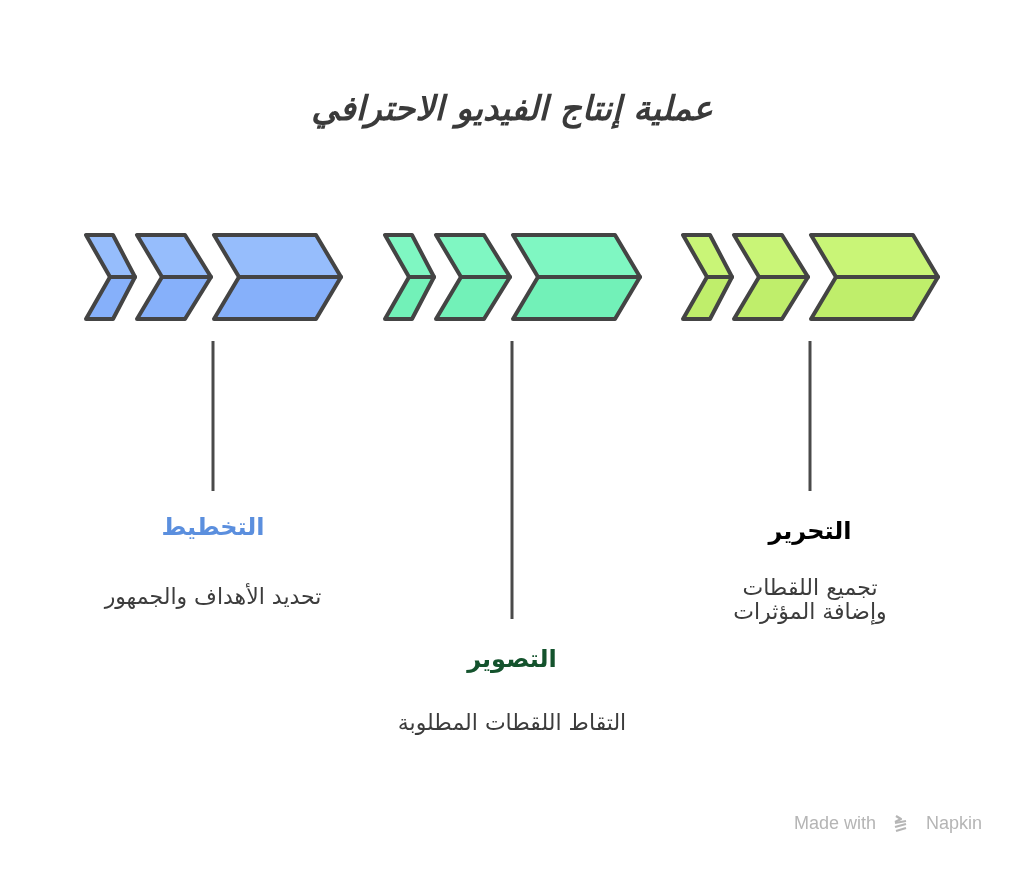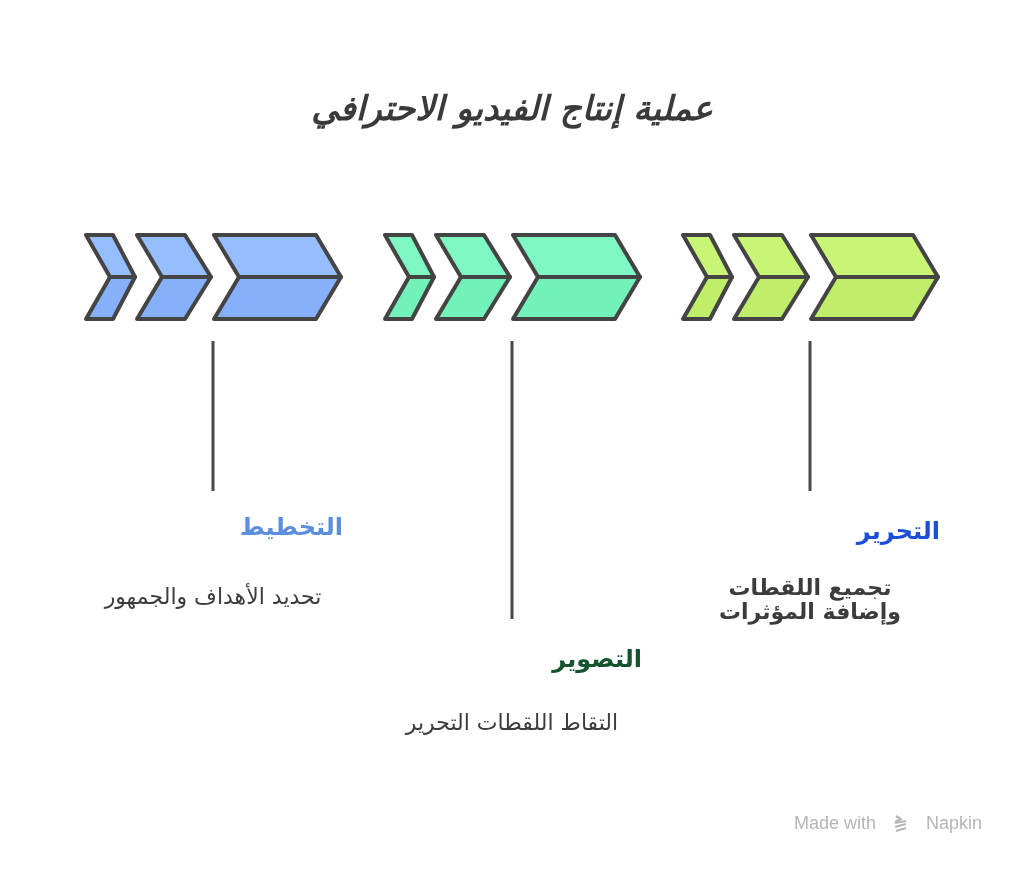--- a/index.html
+++ b/index.html
@@ -1,19 +1,19 @@
 <!DOCTYPE html>
 <html><head>
   <meta charset="utf-8">
   <style>
     html, body { margin: 0; padding: 0; background: #ffffff; }
     body { width: 1024px; height: 875px; position: relative; overflow: hidden; font-family: "DejaVu Sans", "Liberation Sans", sans-serif; }
     .title { position: absolute; left: 0; width: 1024px; top: 88px; text-align: center; font-size: 34px; font-weight: bold; color: #3a3a3a; direction: rtl; font-style: italic; }
     svg.diagram { position: absolute; left: 0; top: 0; }
-    .stage-title { position: absolute; text-align: right; font-size: 24px; font-weight: bold; direction: rtl; width: 260px; }
+    .stage-title { position: absolute; text-align: center; font-size: 24px; font-weight: bold; direction: rtl; width: 260px; }
     .stage-desc { position: absolute; text-align: center; font-size: 22px; color: #3c3c3c; direction: rtl; width: 260px; line-height: 24px; }
     .footer { position: absolute; right: 42px; top: 813px; font-family: "Liberation Sans", sans-serif; font-size: 18px; color: #b5b5b5; display: flex; align-items: center; gap: 16px; }
     .footer svg { display: block; }
   </style>
 </head>
 <body>
 
 <div class="title">عملية إنتاج الفيديو الاحترافي</div>
 
 <svg class="diagram" width="1024" height="875" viewBox="0 0 1024 875">
@@ -65,24 +65,24 @@
 
   <line x1="213" y1="341" x2="213" y2="491" stroke="#4a4a4a" stroke-width="3"></line>
   <line x1="512" y1="341" x2="512" y2="619" stroke="#4a4a4a" stroke-width="3"></line>
   <line x1="810" y1="341" x2="810" y2="491" stroke="#4a4a4a" stroke-width="3"></line>
 </svg>
 
 <div class="stage-title" style="left:83px; top:513px; color:#5b8fde;">التخطيط</div>
 <div class="stage-desc" style="left:83px; top:585px;">تحديد الأهداف والجمهور</div>
 
 <div class="stage-title" style="left:382px; top:645px; color:#14532d;">التصوير</div>
-<div class="stage-desc" style="left:382px; top:711px;">التقاط اللقطات التحرير</div>
+<div class="stage-desc" style="left:382px; top:711px;">التقاط اللقطات المطلوبة</div>
 
-<div class="stage-title" style="left:680px; top:517px; color:#1d4ed8;">التحرير</div>
-<div class="stage-desc" style="left:680px; top:576px; width:260px; padding: 0 35px; box-sizing: border-box; font-weight: bold;">تجميع اللقطات وإضافة المؤثرات</div>
+<div class="stage-title" style="left:680px; top:517px; color:#000000;">التحرير</div>
+<div class="stage-desc" style="left:680px; top:576px; width:260px; padding: 0 35px; box-sizing: border-box;">تجميع اللقطات وإضافة المؤثرات</div>
 
 <div class="footer">
   <span>Made with</span>
   <svg width="18" height="20" viewBox="0 0 18 20">
     <path d="M4 2 L9 5 L3 8" fill="none" stroke="#b5b5b5" stroke-width="2.2" stroke-linejoin="round"></path>
     <path d="M3 9 L14 7" fill="none" stroke="#b5b5b5" stroke-width="2.2"></path>
     <path d="M3 13 L14 10" fill="none" stroke="#b5b5b5" stroke-width="2.2"></path>
     <path d="M4 17 L14 14" fill="none" stroke="#b5b5b5" stroke-width="2.2"></path>
   </svg>
   <span>Napkin</span>

